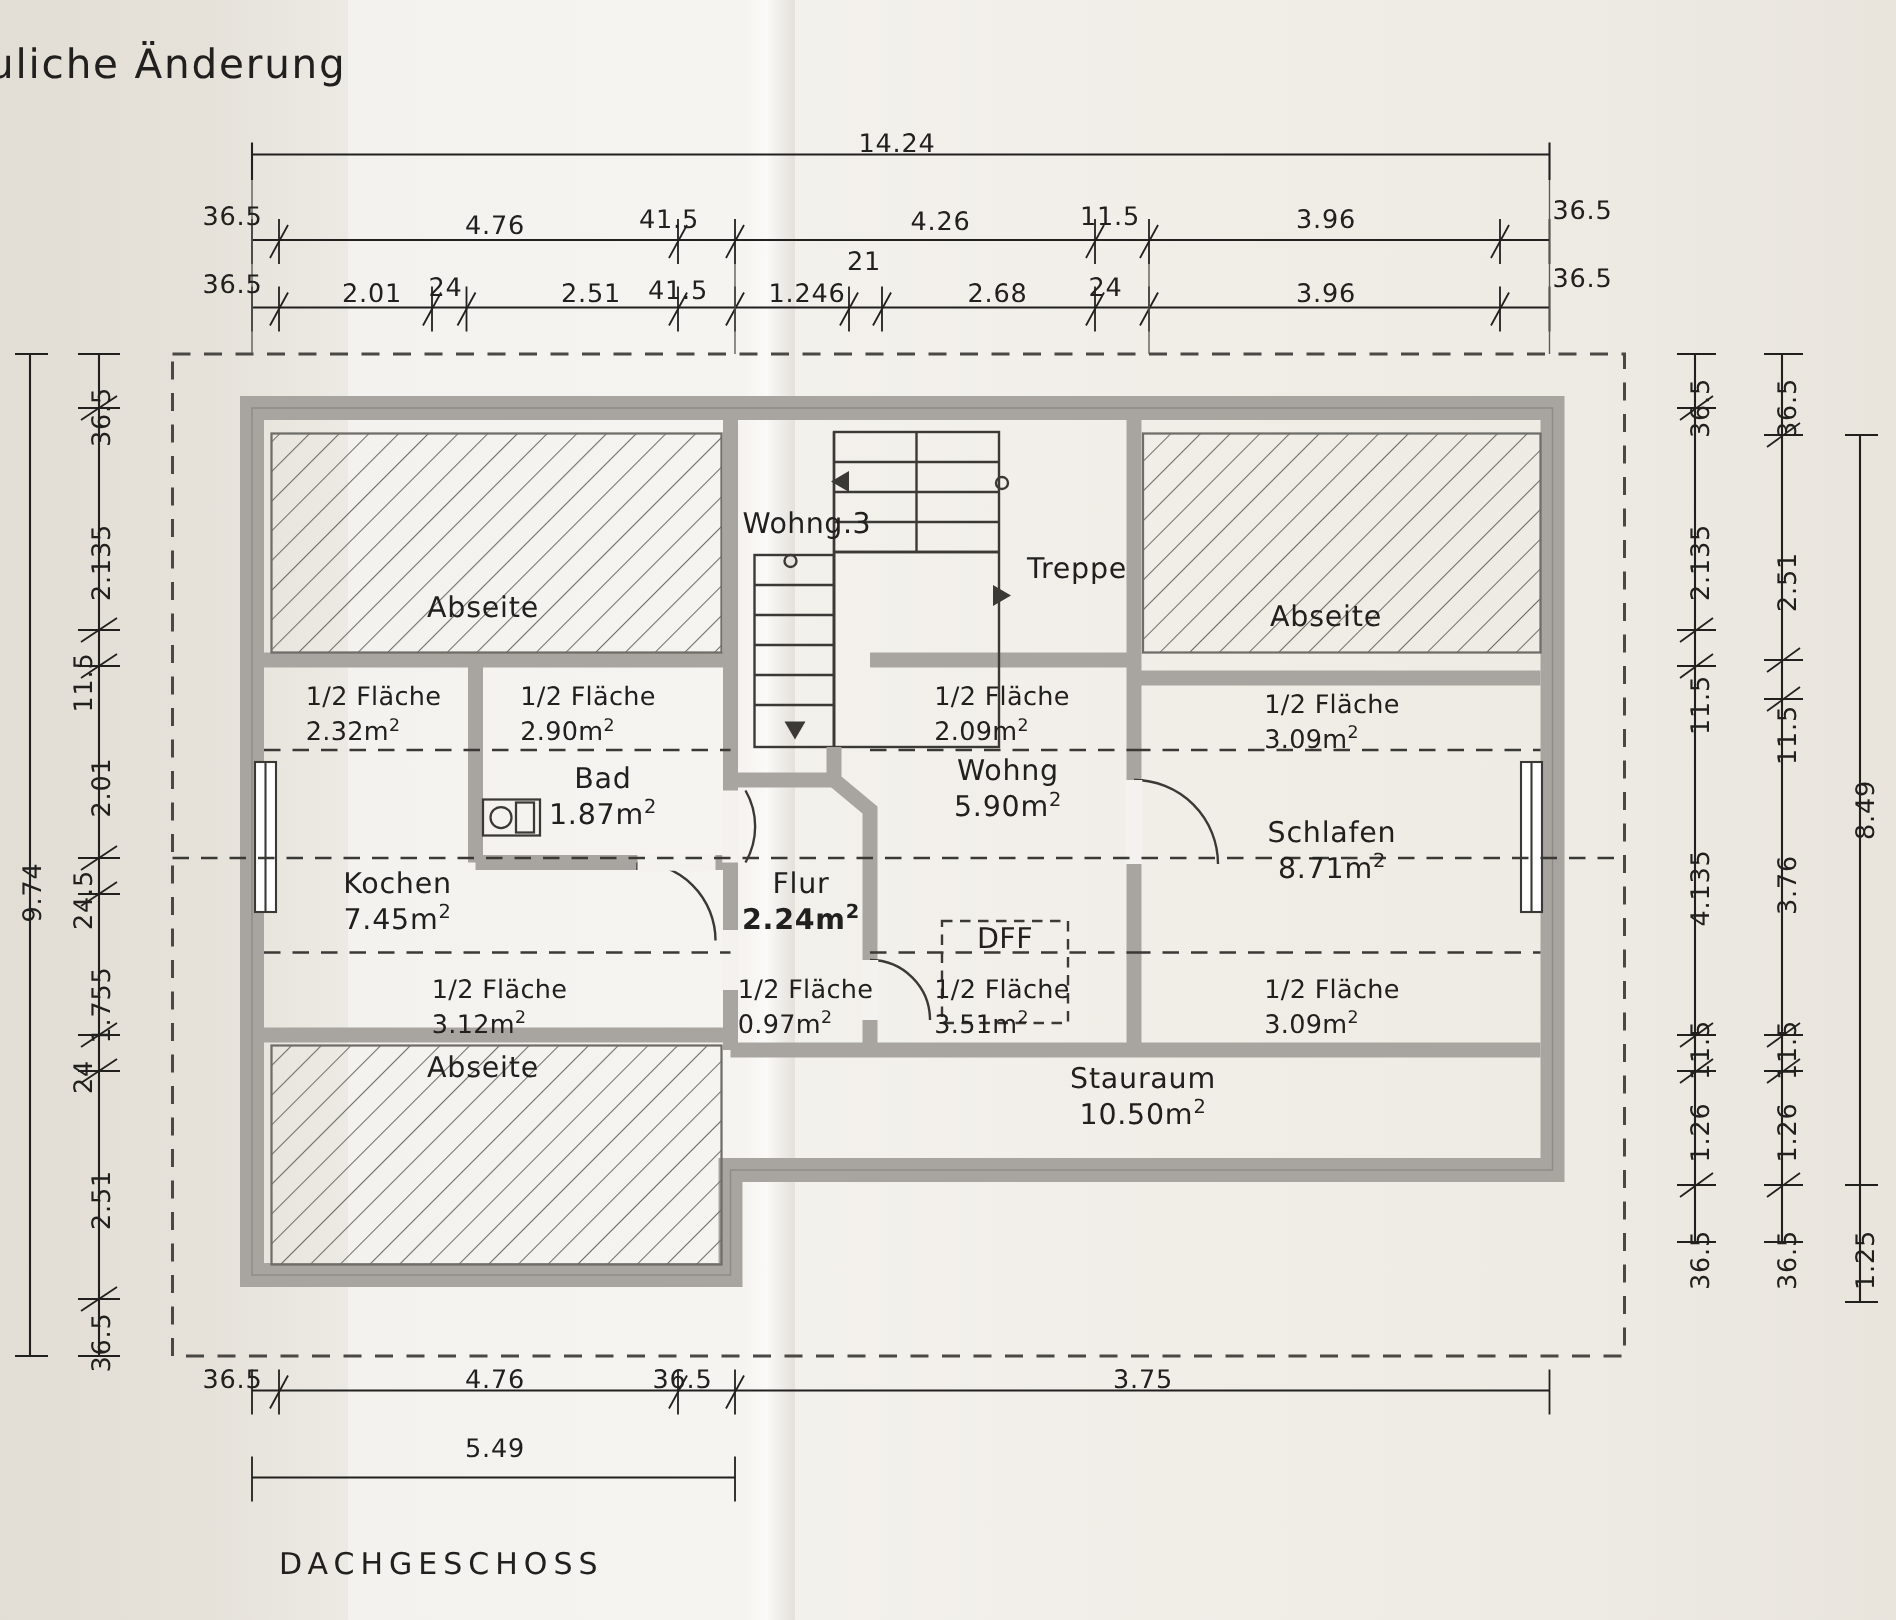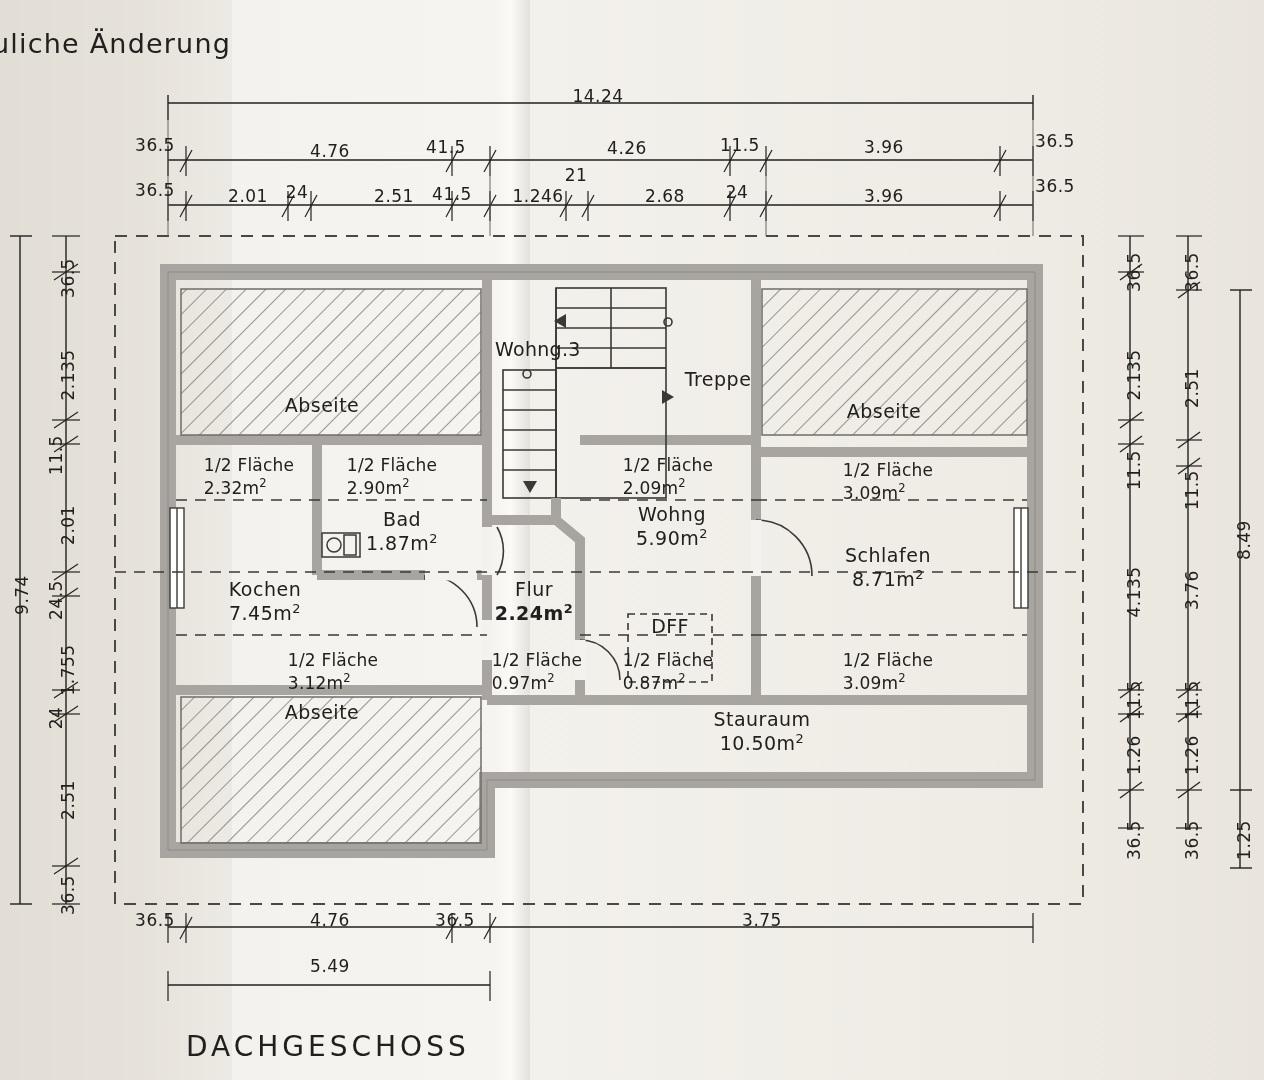--- a/index.html
+++ b/index.html
@@ -42,21 +42,21 @@
     color: #21201e;
     white-space: nowrap;
     line-height: 1.05;
   }
   .ctr { transform: translateX(-50%); text-align: center; }
   .vert { transform-origin: left top; }
   .t-title {
     font-size: 27px; letter-spacing: 1.2px;
   }
   .t-foot {
-    font-size: 28px; letter-spacing: 4px;
+    font-size: 20px; letter-spacing: 4px;
   }
   .t-dim { font-size: 17px; letter-spacing: .5px; }
   .t-room { font-size: 19px; letter-spacing: .5px; }
   .t-room-s { font-size: 19px; letter-spacing: .3px; }
   .t-half { font-size: 17px; letter-spacing: .2px; text-align: left; line-height: 1.25; }
   .sup { font-size: 0.68em; vertical-align: super; }
 </style>
 </head>
 <body>
 
@@ -441,19 +441,19 @@
   <div class="txt t-half ctr" style="left:888px; top:460px;">
     <span>1/2 Fläche</span><br><span>3.09m</span><span class="sup">2</span>
   </div>
   <div class="txt t-half ctr" style="left:333px; top:650px;">
     <span>1/2 Fläche</span><br><span>3.12m</span><span class="sup">2</span>
   </div>
   <div class="txt t-half ctr" style="left:537px; top:650px;">
     <span>1/2 Fläche</span><br><span>0.97m</span><span class="sup">2</span>
   </div>
   <div class="txt t-half ctr" style="left:668px; top:650px;">
-    <span>1/2 Fläche</span><br><span>0.87m</span><span class="sup">2</span>
+    <span>1/2 Fläche</span><br><span>3.51m</span><span class="sup">2</span>
   </div>
   <div class="txt t-half ctr" style="left:888px; top:650px;">
     <span>1/2 Fläche</span><br><span>3.09m</span><span class="sup">2</span>
   </div>
 
 </div>
 
 </body></html>

